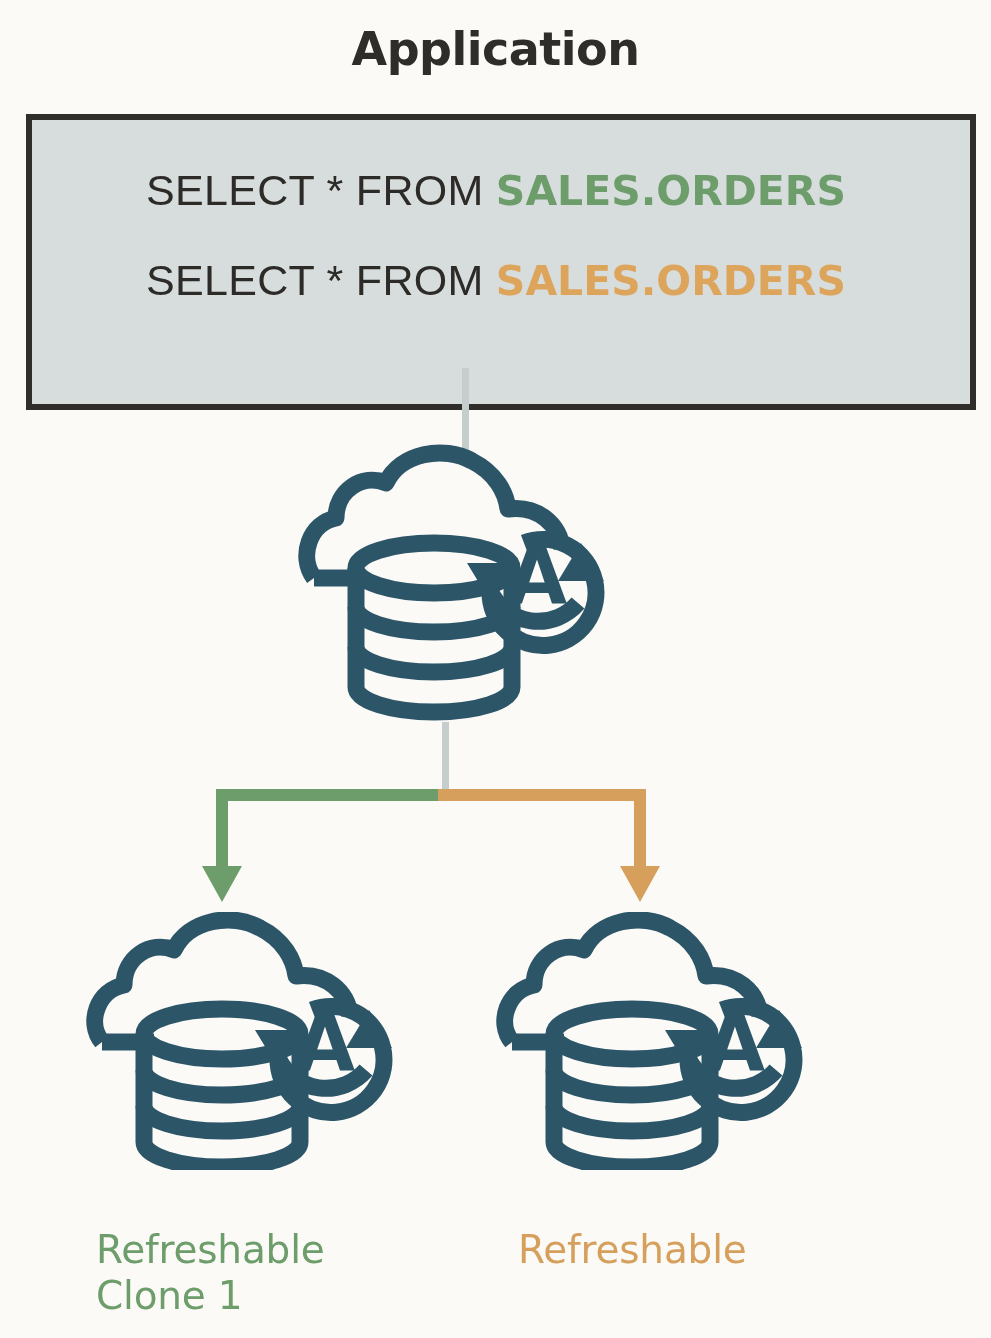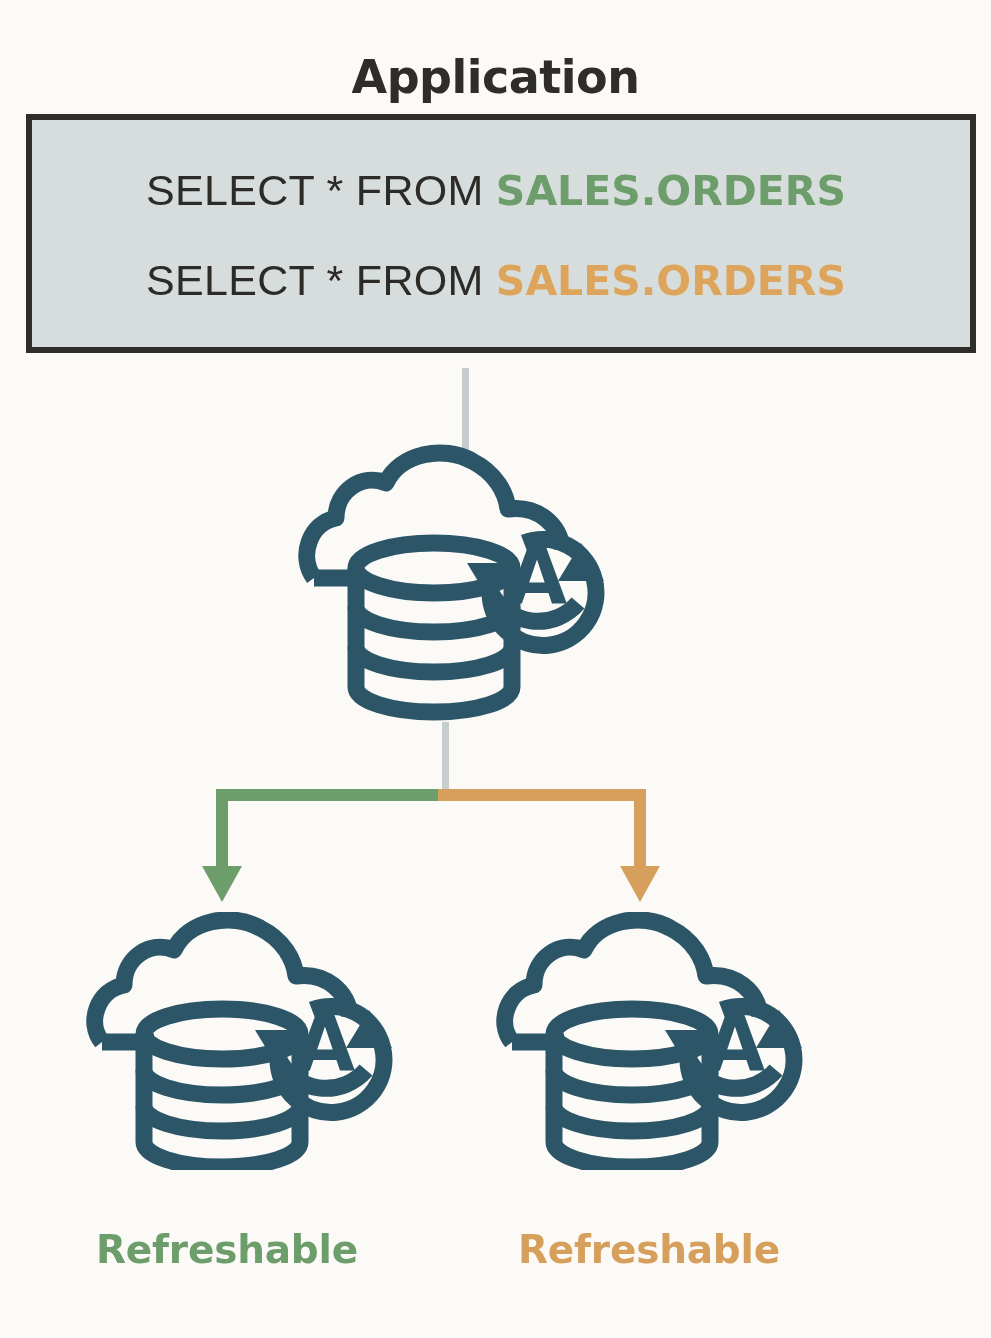--- a/index.html
+++ b/index.html
@@ -25,30 +25,29 @@
     position: absolute;
     left: 0;
     top: 22px;
     width: 991px;
     text-align: center;
     font-size: 46px;
     font-weight: bold;
     letter-spacing: -0.5px;
     color: #2f2d2a;
     font-family: "DejaVu Sans", sans-serif;
-    margin-top: 28px;
   }
 
   
   #app-box {
     position: absolute;
     left: 26px;
     top: 114px;
     width: 950px;
-    height: 239px;
+    height: 296px;
     box-sizing: border-box;
     background: #d7dddd;
     border: 6px solid #302e2b;
   }
   .sql-line {
     position: absolute;
     left: 114px;
     font-size: 43px;
     font-weight: 400;
     color: #2d2b28;
@@ -107,21 +106,21 @@
   
   .adb-icon { position: absolute; }
   #adb-icon-main  { left: 292px; top: 443px; width: 328px; height: 286px; }
   #adb-icon-left  { left: 82px;  top: 912px; width: 336px; height: 258px; }
   #adb-icon-right { left: 492px; top: 912px; width: 336px; height: 258px; }
 
   
   .clone-label {
     position: absolute;
     font-size: 39px;
-    font-weight: bold;
+    font-weight: normal;
     line-height: 1.18;
     font-family: "DejaVu Sans", sans-serif;
     letter-spacing: -0.2px;
   }
   #clone-label-1 { left: 96px;  top: 1227px; color: #6d9d6a; }
   #clone-label-2 { left: 518px; top: 1227px; color: #d6a05c; }
   .clone-label-line2 { display: block; }
 </style>
 </head>
 <body>
@@ -233,19 +232,20 @@
       <g fill="#2c5668">
         <polygon points="173,118 219,118 196,156"></polygon>
         <polygon points="287,98 310,136 264,136"></polygon>
       </g>
       <text x="243" y="158" font-family="DejaVu Sans, sans-serif" font-size="78" font-weight="bold" fill="#2c5668" text-anchor="middle">A</text>
     </svg>
   </div>
 
   <div class="clone-label" id="clone-label-1">
     <span>Refreshable</span>
+    <span class="clone-label-line2">Clone 1</span>
   </div>
 
   <div class="clone-label" id="clone-label-2">
     <span>Refreshable</span>
   </div>
 
 </div>
 
 </body></html>

